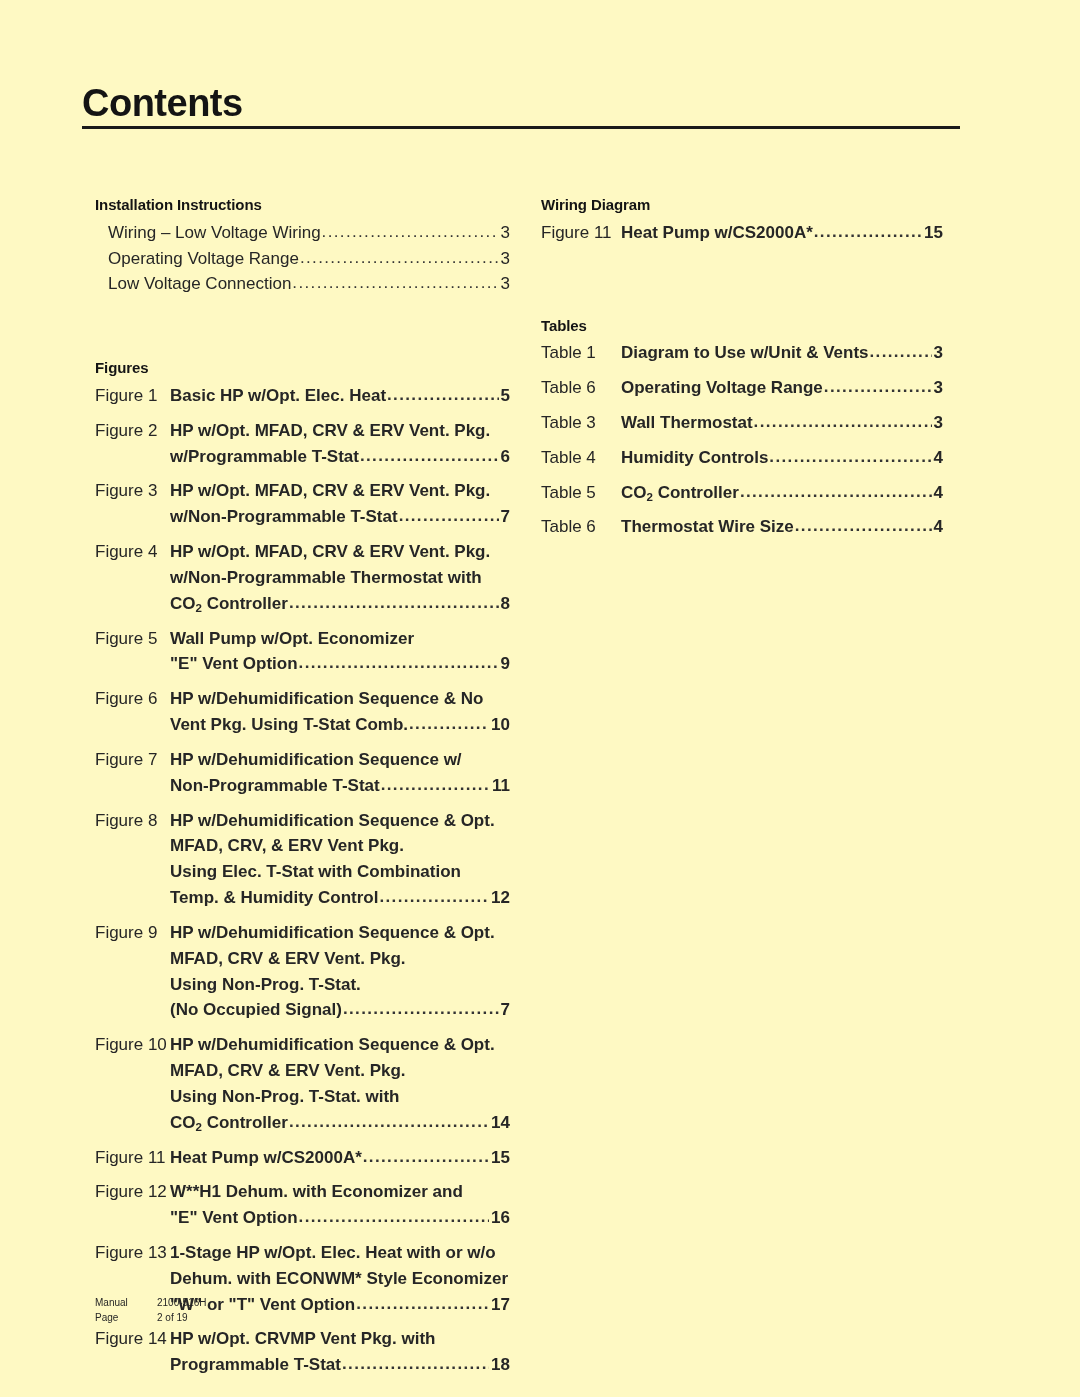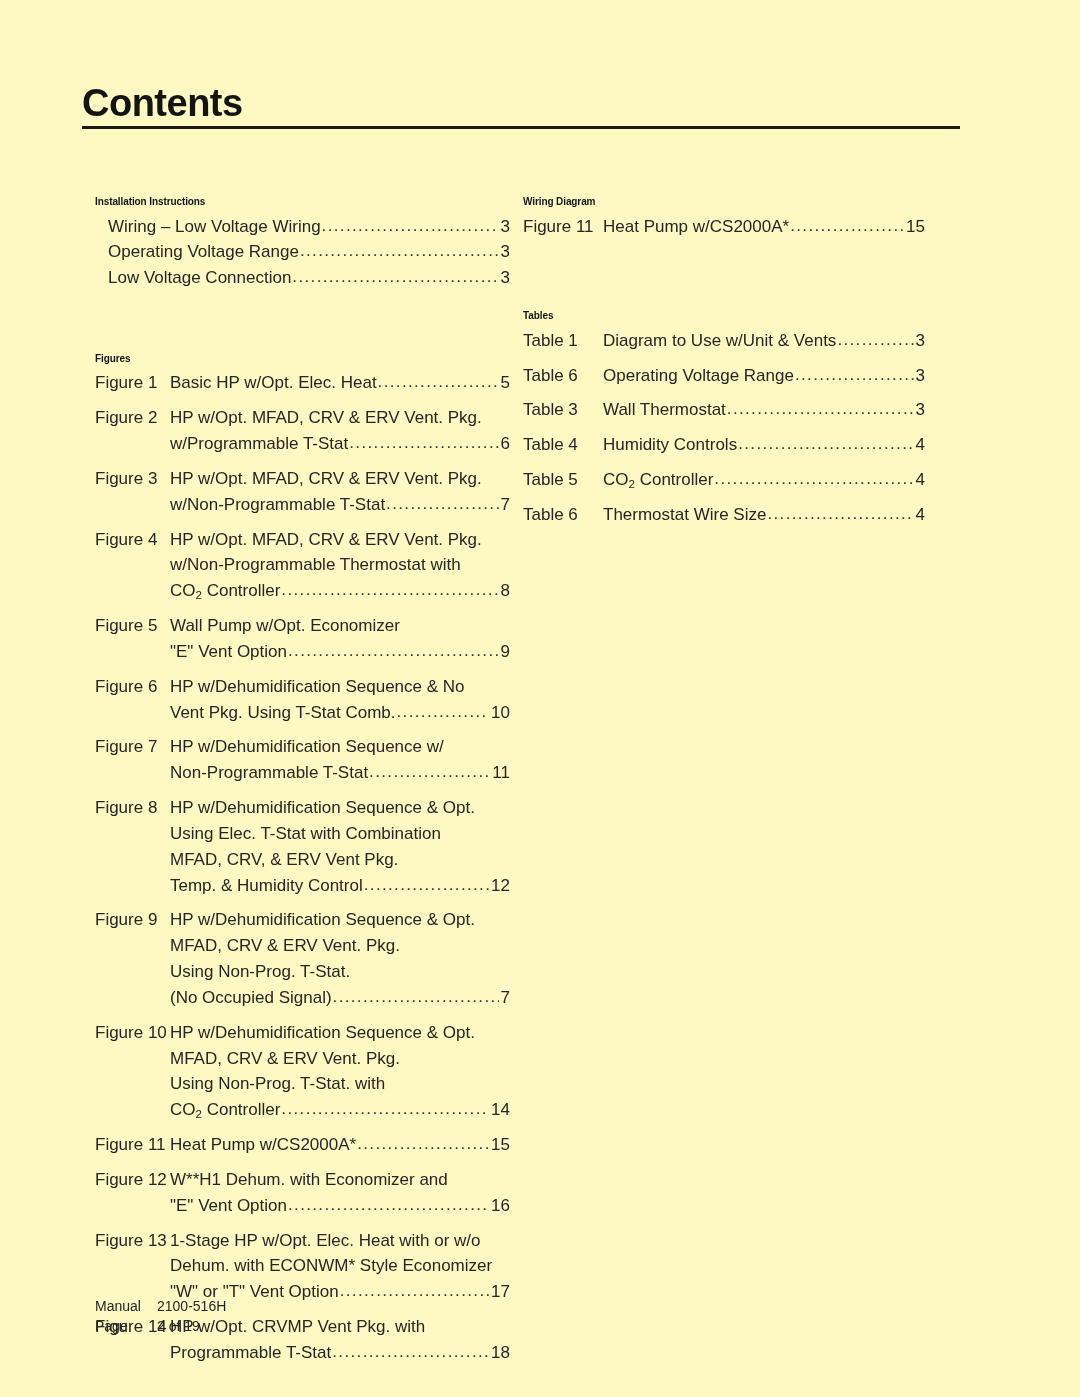--- a/index.html
+++ b/index.html
@@ -52,26 +52,26 @@
     position: absolute;
     left: 0;
     top: 196px;
     width: 1080px;
   }
   .col {
     position: absolute;
     top: 0;
   }
   .col-left  { left: 95px;  width: 415px; }
-  .col-right { left: 523px; width: 402px; }
+  .col-right { left: 541px; width: 402px; }
 
   .section { margin-bottom: 0; }
 
   .section-heading {
-    font-size: 10px;
+    font-size: 15px;
     font-weight: bold;
     color: #141414;
     margin: 0 0 5px 0;
     line-height: 1.25;
     letter-spacing: -0.1px;
   }
 
   
   .entry-simple {
     display: flex;
@@ -119,20 +119,21 @@
     flex: 0 0 auto;
     white-space: nowrap;
     color: #262626;
   }
   .col-left  .entry-label { width: 75px; }
   .col-right .entry-label { width: 80px; }
 
   .entry-body {
     flex: 1 1 auto;
     min-width: 0;
+    font-weight: bold;
   }
   .bodyline {
     display: flex;
     align-items: baseline;
     white-space: nowrap;
   }
   .bodyline .btext { flex: 0 0 auto; }
 
   sub {
     font-size: 0.68em;
@@ -141,21 +142,21 @@
   }
 
   
   .block-gap { height: 62px; }
 
   
   .footer {
     position: absolute;
     left: 95px;
     top: 1296px;
-    font-size: 14px;
+    font-size: 10px;
     line-height: 1.45;
     color: #262626;
   }
   .footer-row { display: flex; }
   .footer-key   { width: 62px; flex: 0 0 auto; }
   .footer-value { flex: 0 0 auto; }
 </style>
 </head>
 <body>
 
@@ -280,24 +281,24 @@
               </div>
             </div>
           </div>
           <div class="entry">
             <div class="entry-label">Figure 8</div>
             <div class="entry-body">
               <div class="bodyline">
                 <span class="btext">HP w/Dehumidification Sequence &amp; Opt.</span>
               </div>
               <div class="bodyline">
+                <span class="btext">MFAD, CRV, &amp; ERV Vent Pkg.</span>
+              </div>
+              <div class="bodyline">
                 <span class="btext">Using Elec. T-Stat with Combination</span>
-              </div>
-              <div class="bodyline">
-                <span class="btext">MFAD, CRV, &amp; ERV Vent Pkg.</span>
               </div>
               <div class="bodyline">
                 <span class="btext">Temp. &amp; Humidity Control</span>
                 <span class="leader"></span>
                 <span class="pageno">12</span>
               </div>
             </div>
           </div>
           <div class="entry">
             <div class="entry-label">Figure 9</div>

